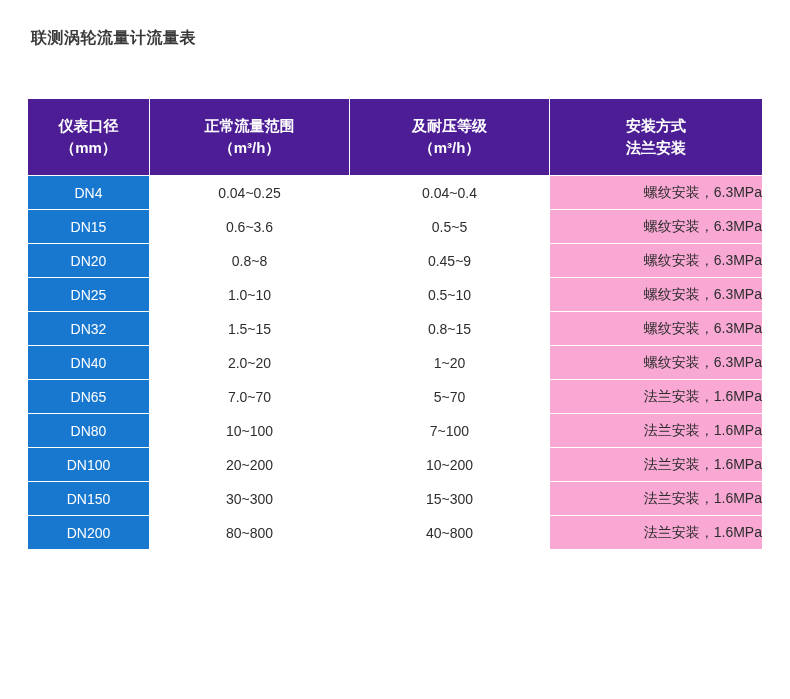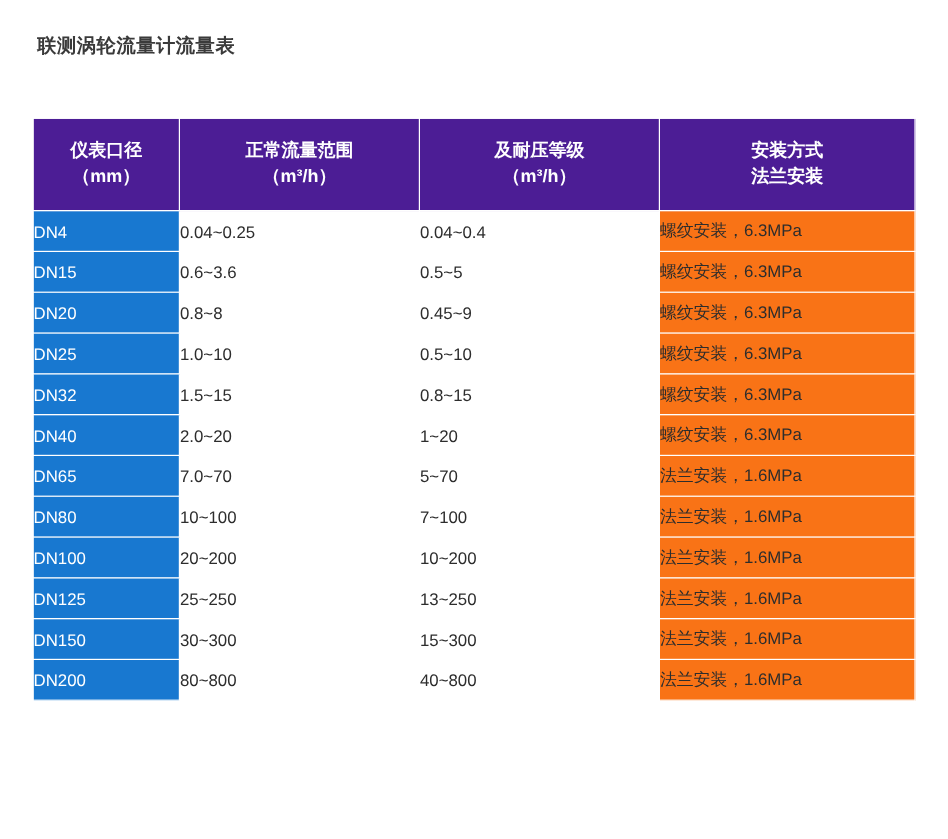--- a/index.html
+++ b/index.html
@@ -58,44 +58,46 @@
     border-color: #ffffff;
   }
   thead th .sub {
     display: block;
     font-weight: bold;
   }
   td.size-cell {
     background: #1878d0;
     color: #ffffff;
     font-size: 14px;
+    text-align: center;
     height: 33px;
     vertical-align: middle;
     border-top: 1px solid #ffffff;
     border-bottom: 1px solid #ffffff;
     border-left: 1px solid #ffffff;
     border-right: 1px solid #ffffff;
   }
   td.val-cell {
     background: #ffffff;
     color: #2d2d2d;
     font-size: 14px;
+    text-align: center;
     height: 33px;
     vertical-align: middle;
     border: 1px solid #c9d3dc;
     border-top: none;
   }
   tbody tr:first-child td.val-cell {
     border-top: none;
   }
   td.install-cell {
-    background: #f97316;
+    background: #f9a8d4;
     color: #2d2d2d;
     font-size: 14px;
-    text-align: left;
+    text-align: right;
     height: 33px;
     vertical-align: middle;
     border: 1px solid #c9d3dc;
     border-top: none;
   }
   .col-size { width: 122px; }
   .col-normal { width: 200px; }
   .col-extend { width: 200px; }
   .col-install { width: 213px; }
 </style>
@@ -183,26 +185,20 @@
           <td class="val-cell">7~100</td>
           <td class="install-cell">法兰安装，1.6MPa</td>
         </tr>
         <tr>
           <td class="size-cell">DN100</td>
           <td class="val-cell">20~200</td>
           <td class="val-cell">10~200</td>
           <td class="install-cell">法兰安装，1.6MPa</td>
         </tr>
         <tr>
-          <td class="size-cell">DN125</td>
-          <td class="val-cell">25~250</td>
-          <td class="val-cell">13~250</td>
-          <td class="install-cell">法兰安装，1.6MPa</td>
-        </tr>
-        <tr>
           <td class="size-cell">DN150</td>
           <td class="val-cell">30~300</td>
           <td class="val-cell">15~300</td>
           <td class="install-cell">法兰安装，1.6MPa</td>
         </tr>
         <tr>
           <td class="size-cell">DN200</td>
           <td class="val-cell">80~800</td>
           <td class="val-cell">40~800</td>
           <td class="install-cell">法兰安装，1.6MPa</td>

